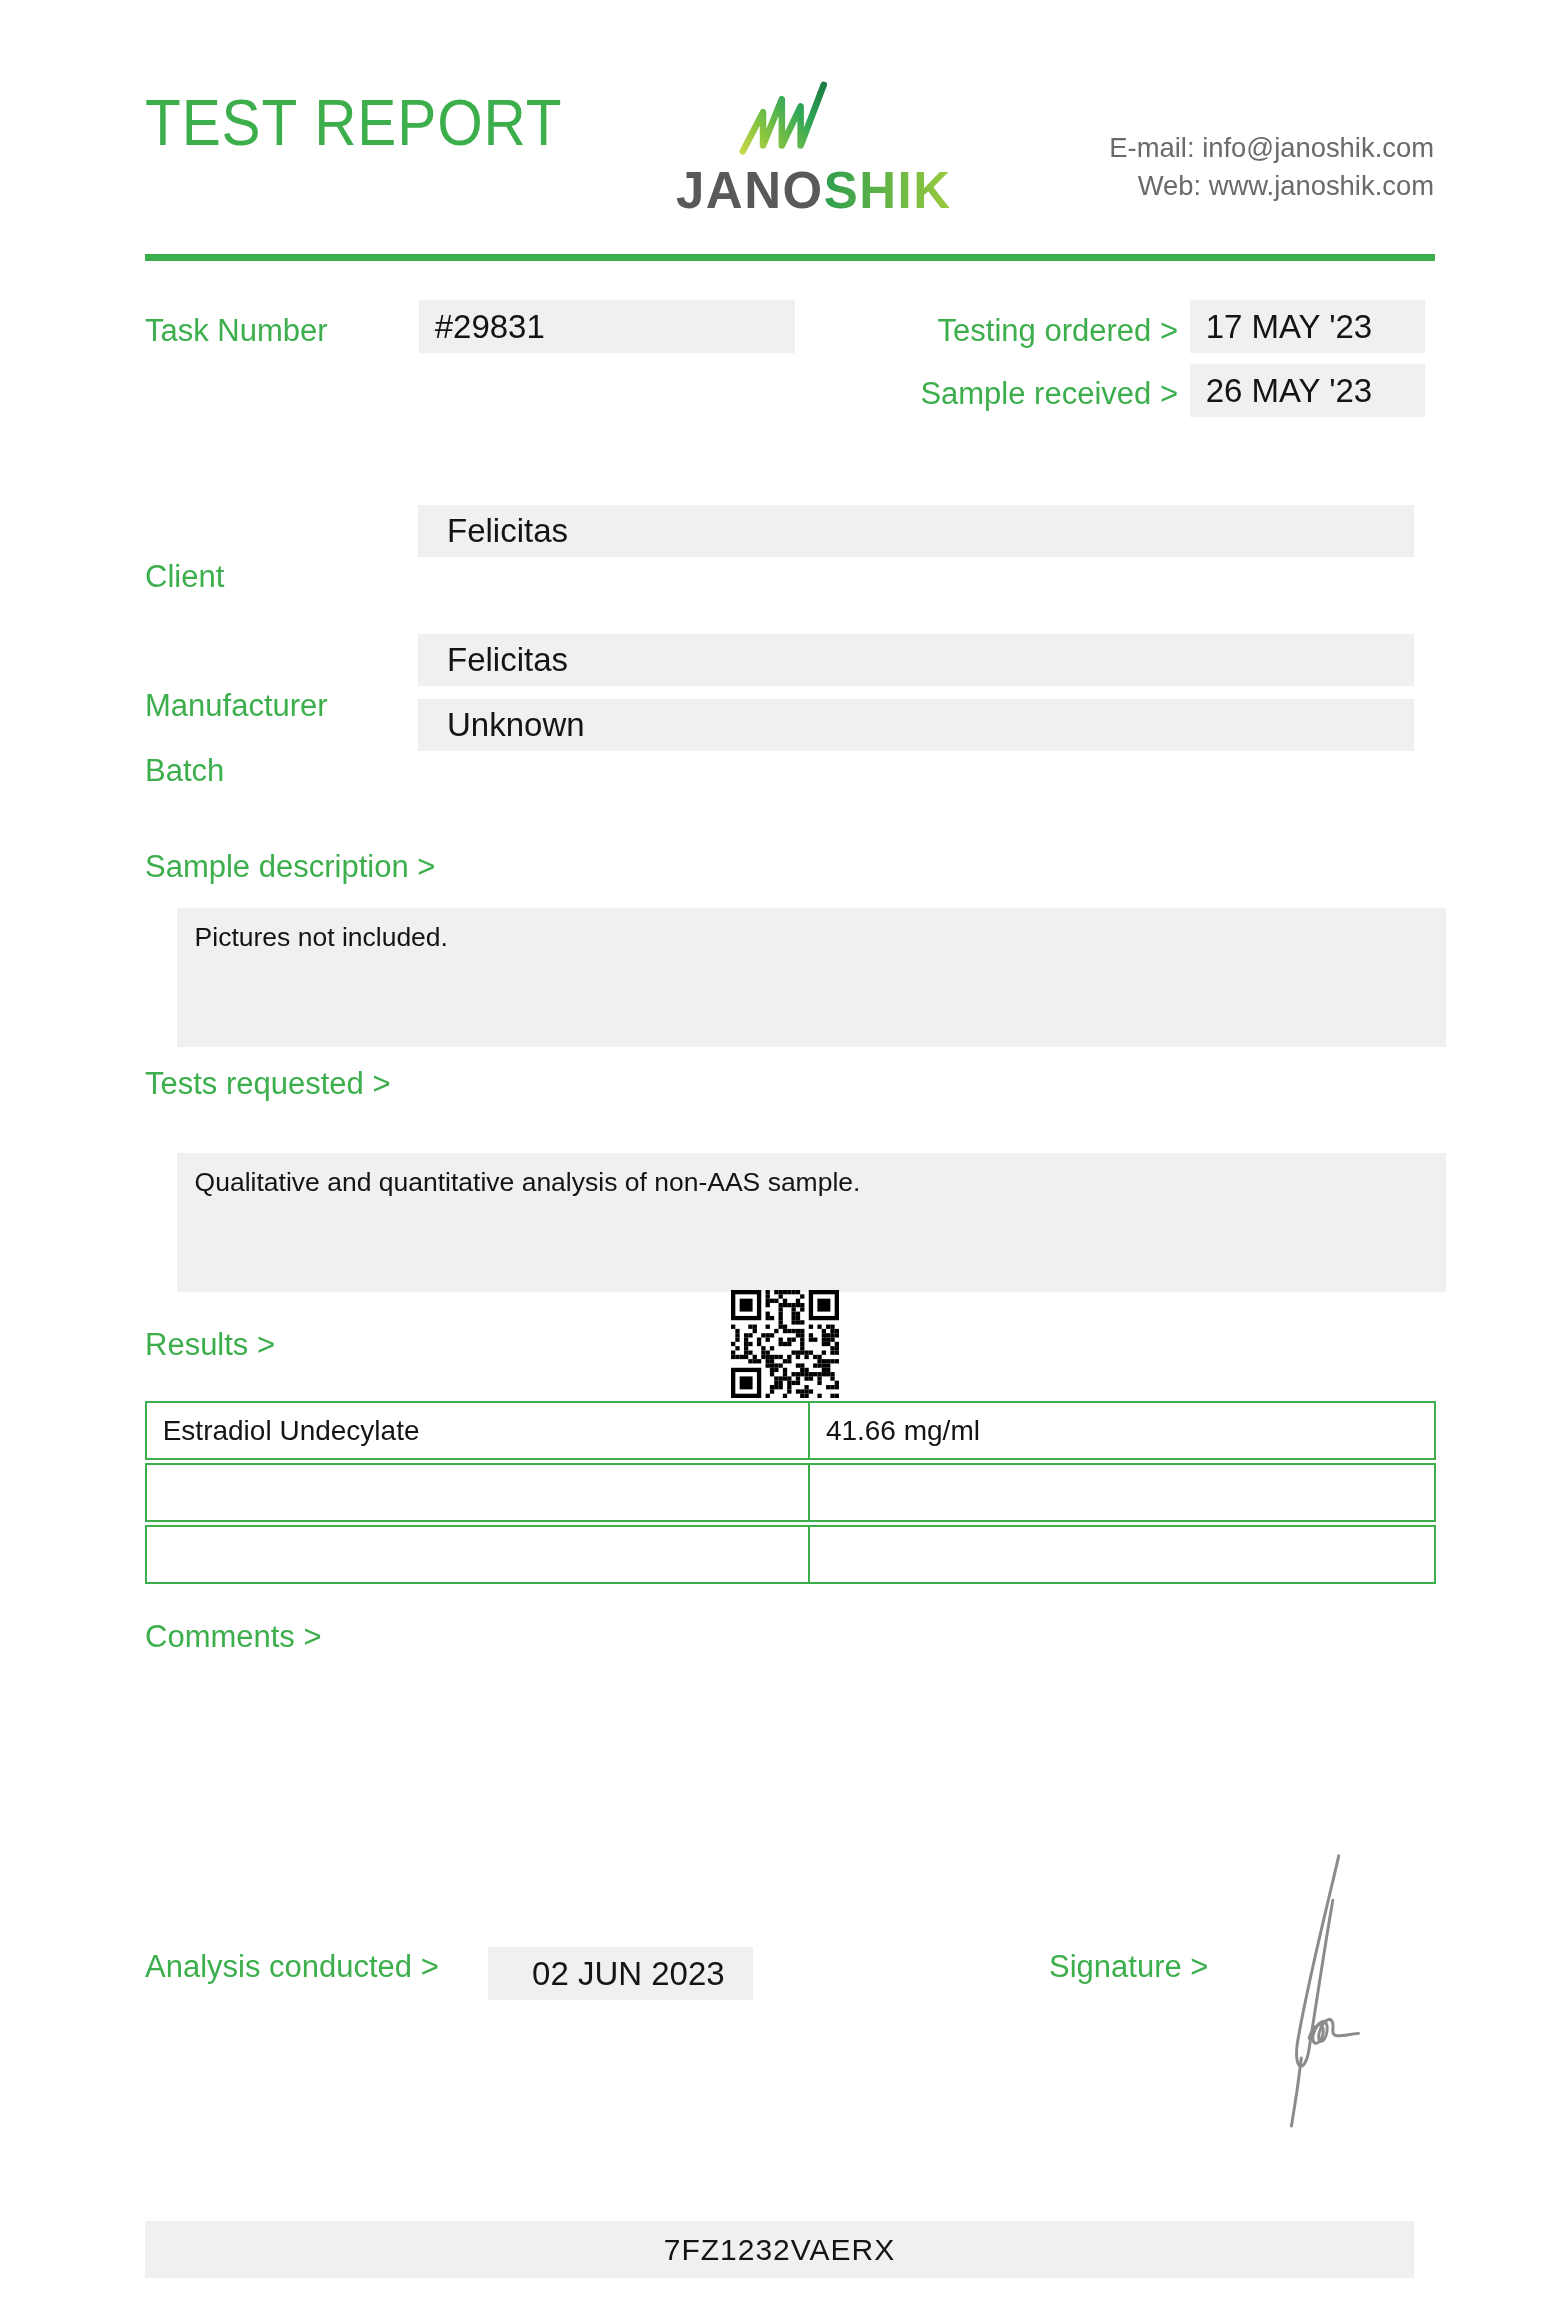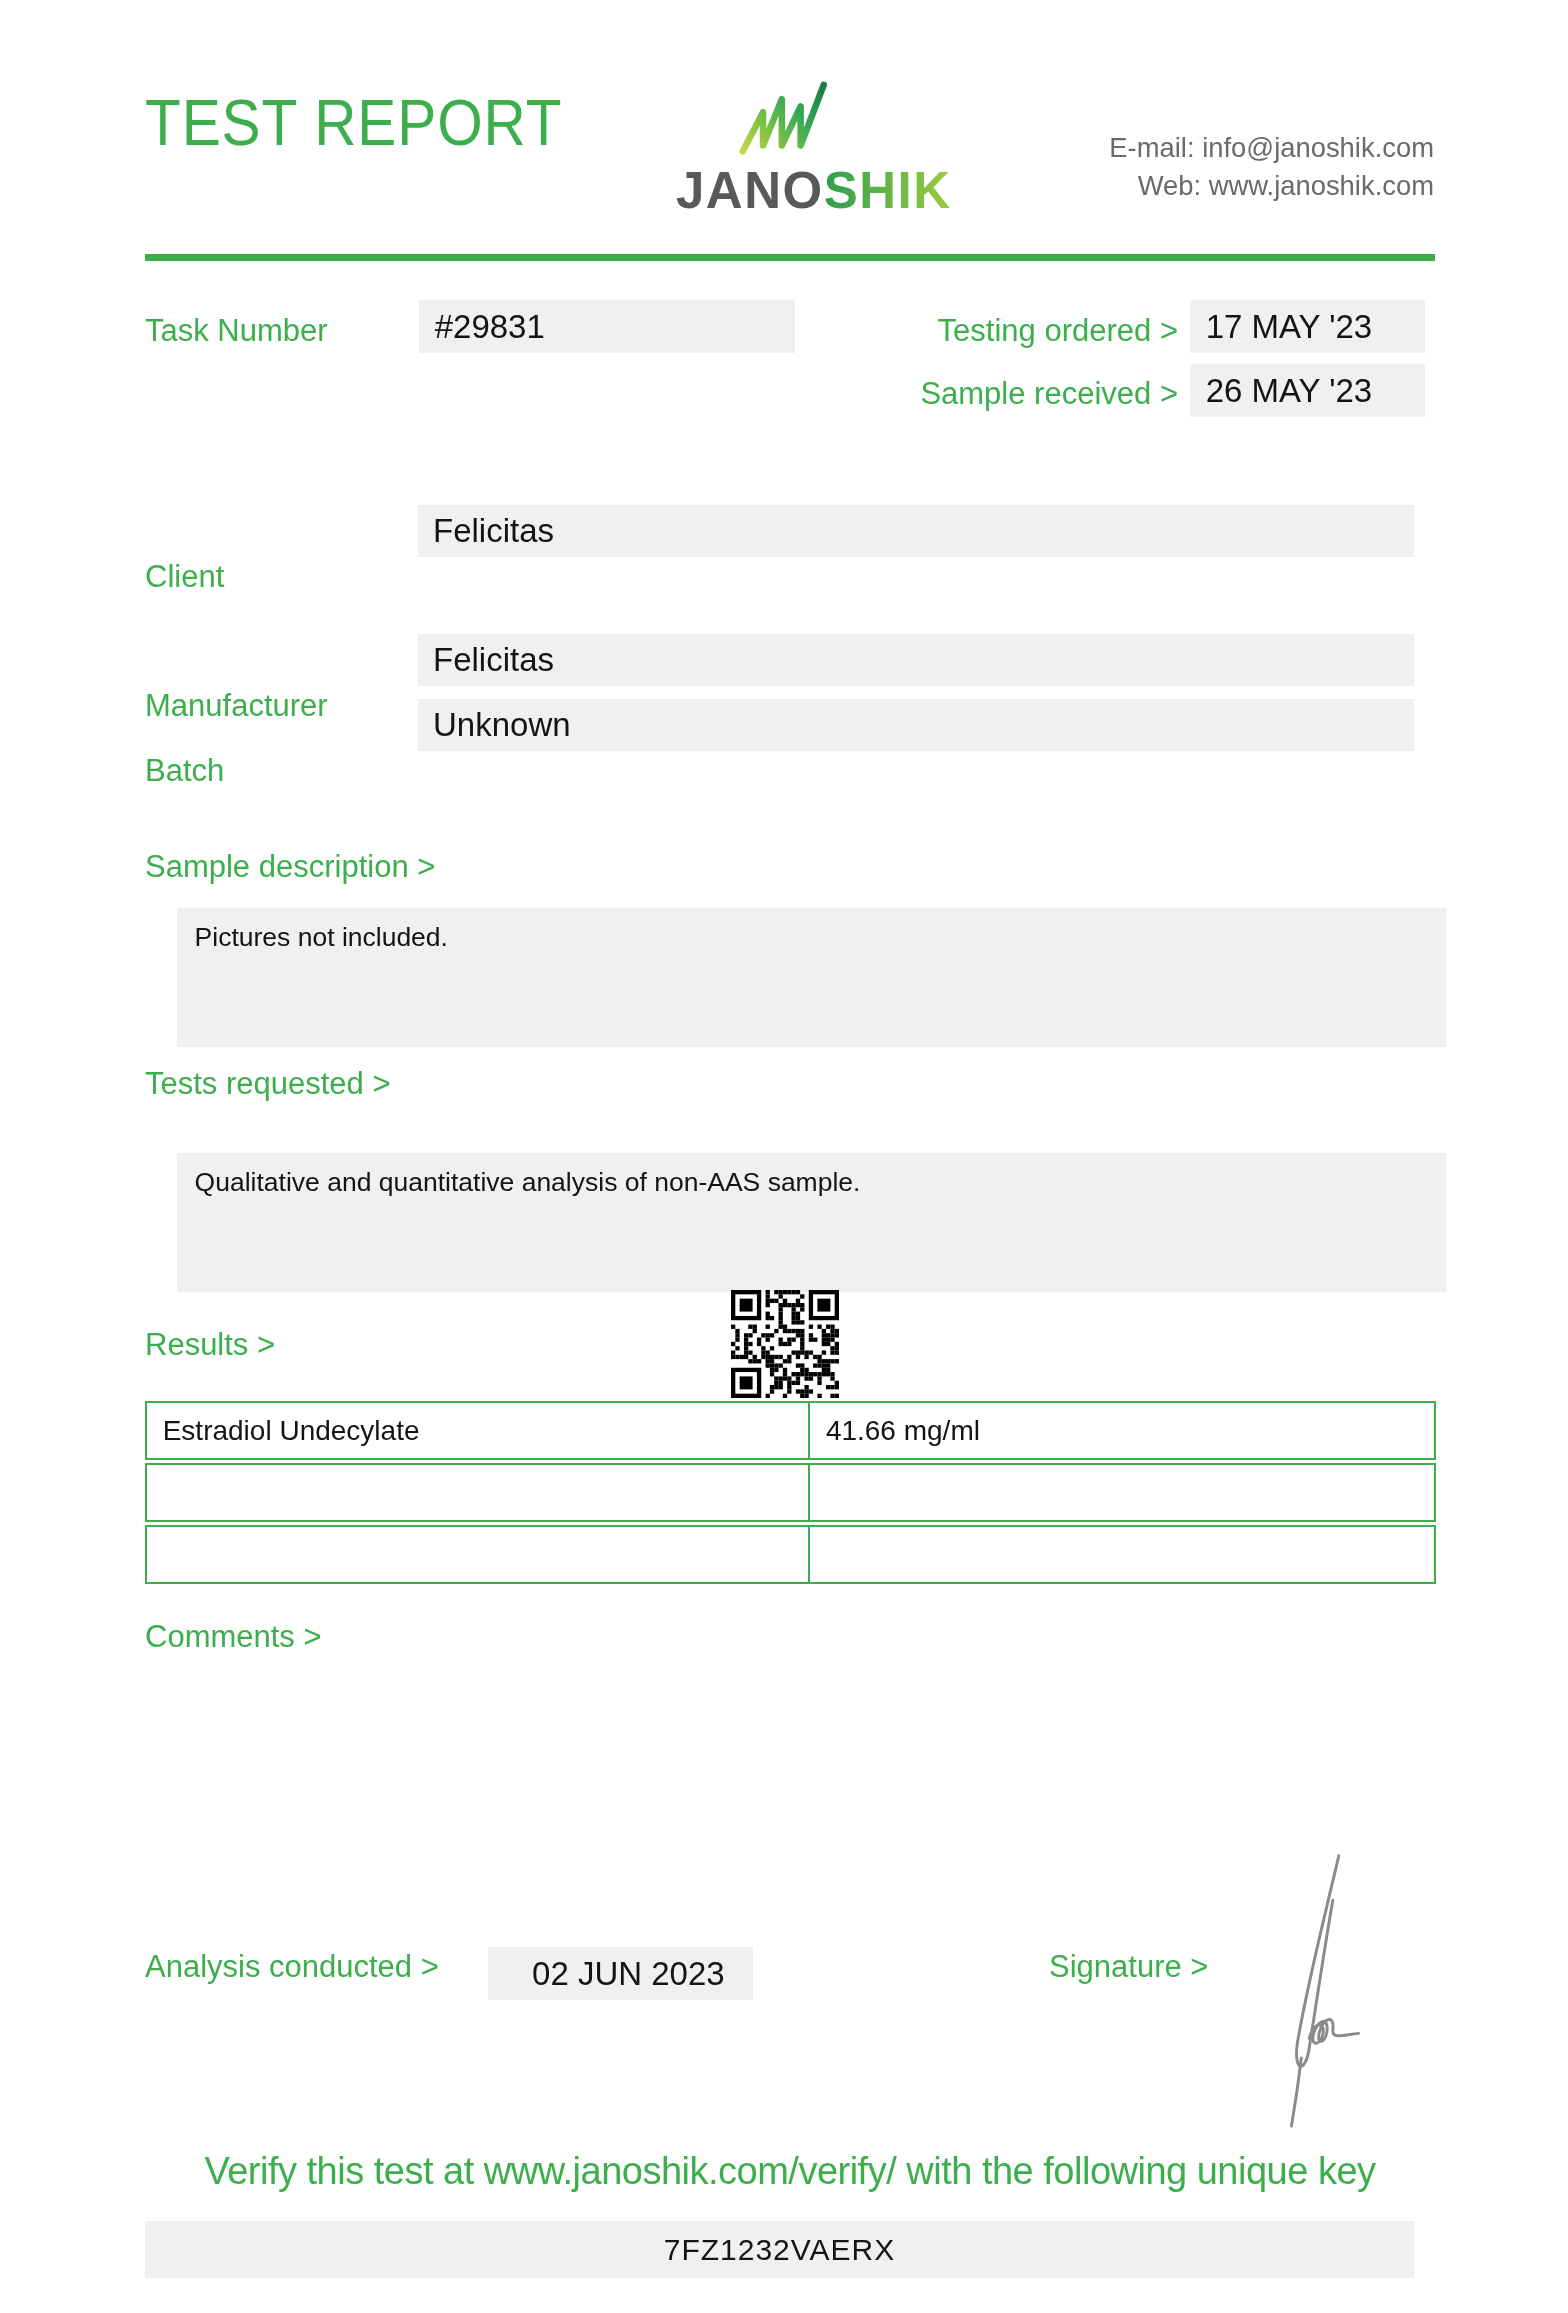--- a/index.html
+++ b/index.html
@@ -41,21 +41,21 @@
   .ordered-label{position:absolute;left:833px;width:345px;top:312px;text-align:right;}
   .ordered-value{left:1190px;top:300px;width:235px;}
   .received-label{position:absolute;left:833px;width:345px;top:375px;text-align:right;}
   .received-value{left:1190px;top:364px;width:235px;}
 
   
   .detail-row{position:absolute;left:145px;width:1269px;height:52px;}
   .detail-row .green-label{position:absolute;left:0;top:0;line-height:52px;margin-top:46px;}
   .detail-row .detail-value{
     position:absolute;left:273px;right:0;top:0;bottom:0;background:var(--field-bg);
-    line-height:52px;font-size:33px;padding-left:15px;white-space:nowrap;
+    line-height:52px;font-size:33px;padding-left:29px;white-space:nowrap;
   }
   .row-client{top:505px;} .row-sample{top:568px;} .row-manufacturer{top:634px;} .row-batch{top:699px;}
 
   
   .section-heading{position:absolute;left:145px;font-size:31px;color:var(--green);white-space:nowrap;}
   .h-desc{top:849px;} .h-tests{top:1066px;} .h-results{top:1327px;} .h-comments{top:1619px;}
   .text-box{
     position:absolute;left:145px;width:1269px;height:139px;background:var(--field-bg);
     box-sizing:border-box;padding:13.7px 17.6px;font-size:26.5px;color:var(--ink);margin-left:32px;
   }
@@ -391,17 +391,16 @@
 
   <div class="green-label signature-label">Signature &gt;</div>
   <svg class="signature" width="110" height="286" viewBox="0 0 110 290">
     <g fill="none" stroke="#8b8b8b" stroke-width="3" stroke-linecap="round">
       <path d="M72,10 C60,62 40,140 30,200 C26,228 38,232 42,205 C50,155 58,100 66,55"></path>
       <path d="M34,215 C30,250 26,272 24,284"></path>
       <path d="M42,195 C46,180 58,176 56,190 C54,202 44,204 46,192 C50,176 62,172 60,188 C58,200 50,202 52,190 C56,174 68,170 66,186 C65,196 74,192 92,190"></path>
     </g>
   </svg>
 
-  <div class="verify-text">Verify this test at www.janoshik.com/verify/ with the following unique key</div>
   <div class="key-box">7FZ1232VAERX</div>
 
 </div>
 
 
 </body></html>

